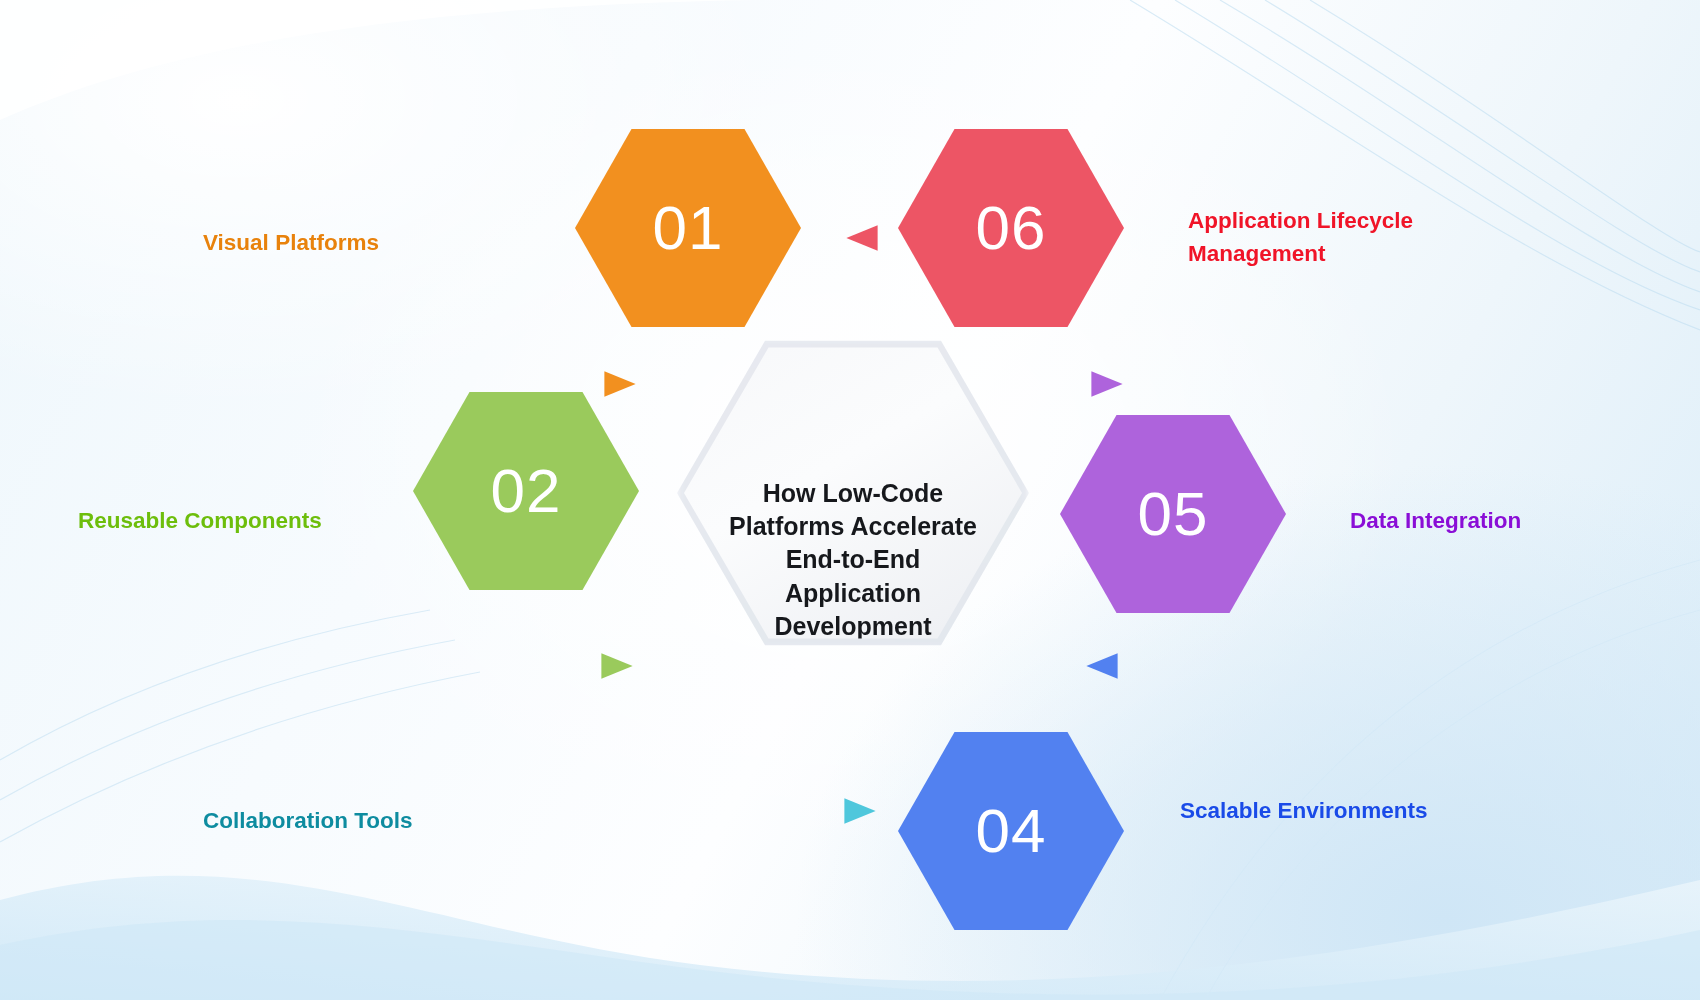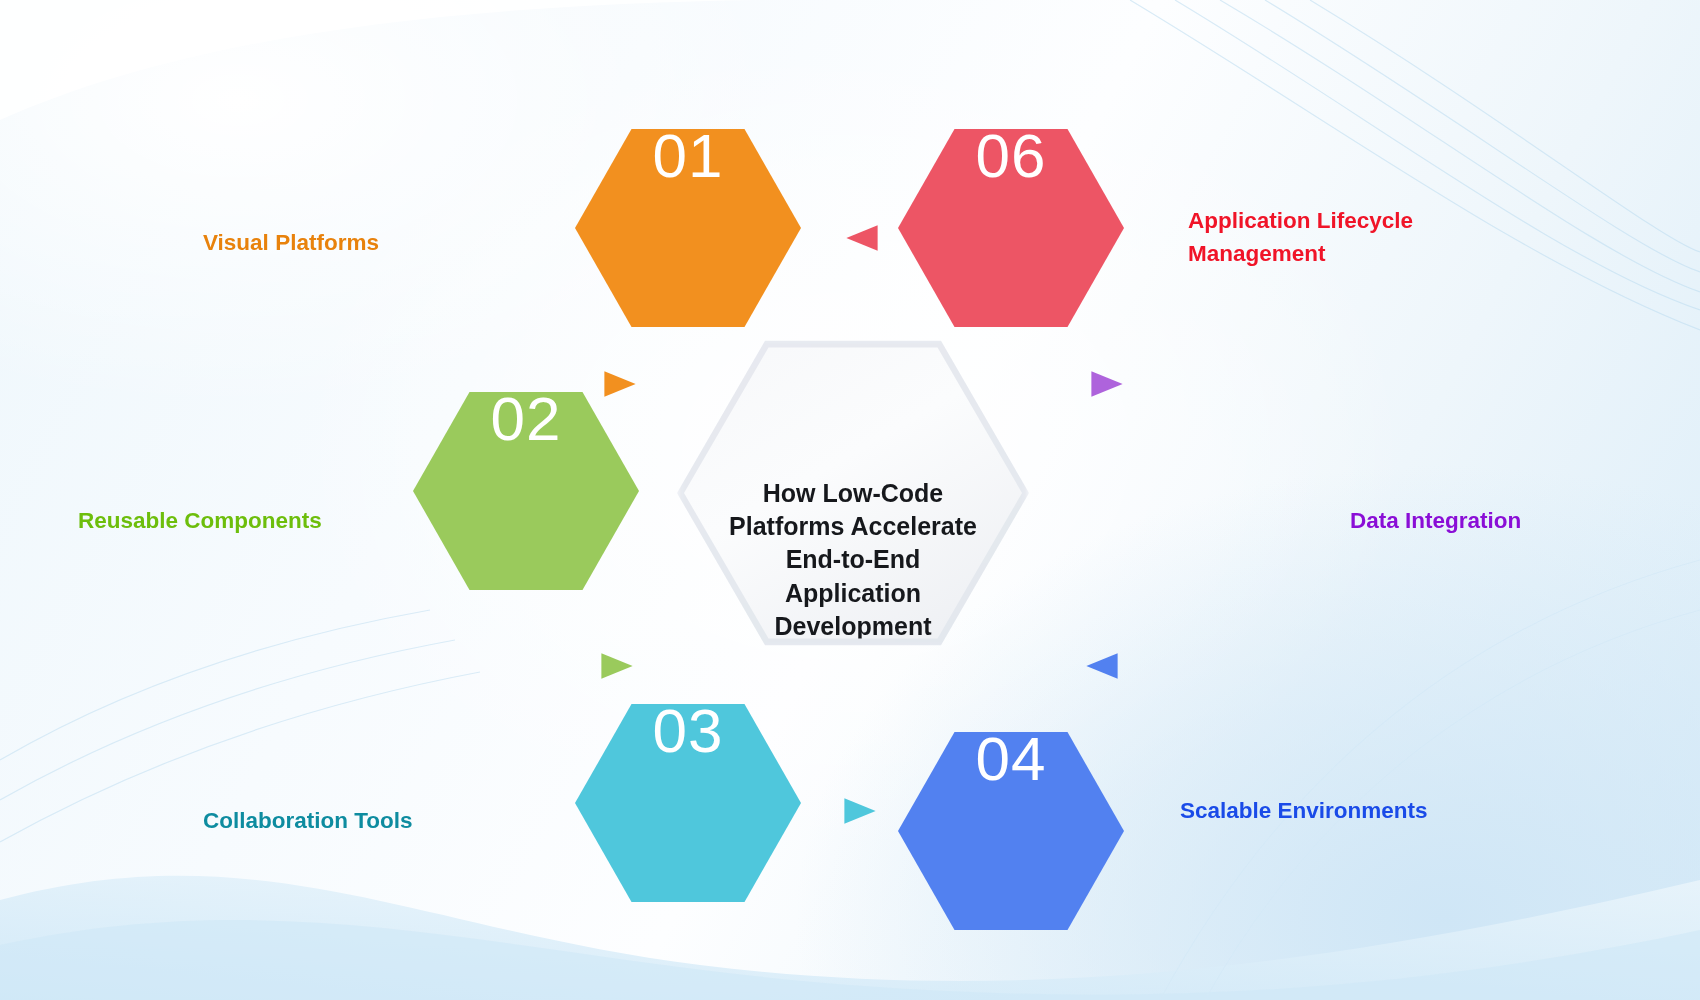--- a/index.html
+++ b/index.html
@@ -32,21 +32,21 @@
   .logo-sub {
     margin-top:7px;
     font-size:15px; font-weight:700; letter-spacing:9.5px;
     color:#1d3461; line-height:1; padding-left:3px;
   }
 
   
   .hex {
     position:absolute;
     width:226px; height:206px;
-    display:flex; justify-content:center;
+    display:flex; align-items:center; justify-content:center;
     clip-path: polygon(25% 2%, 75% 2%, 100% 50%, 75% 98%, 25% 98%, 0% 50%);
   }
   .hex .num {
     font-size:62px; font-weight:300; color:#ffffff;
     letter-spacing:1px; line-height:1;
     font-family:"Liberation Sans", sans-serif;
   }
 
   .hex-center {
     position:absolute;
@@ -140,25 +140,25 @@
   <div class="hex-center" style="left:684px; top:343px;">
     <div class="center-text">How Low-Code Platforms Accelerate End-to-End Application Development</div>
   </div>
 
   <div class="hex" id="hex-1" style="left: 575px; top: 125px; background: rgb(242, 144, 31);">
     <span class="num">01</span>
   </div>
   <div class="hex" id="hex-2" style="left: 413px; top: 388px; background: rgb(154, 202, 92);">
     <span class="num">02</span>
   </div>
-  <div class="hex" id="hex-3" style="left: 575px; top: 700px; background: rgb(79, 199, 220);">
-    <span class="num">03</span>
-  </div>
   <div class="hex" id="hex-4" style="left: 898px; top: 728px; background: rgb(82, 129, 240);">
     <span class="num">04</span>
+  </div>
+  <div class="hex" id="hex-5" style="left: 1060px; top: 411px; background: rgb(174, 99, 220);">
+    <span class="num">05</span>
   </div>
   <div class="hex" id="hex-6" style="left: 898px; top: 125px; background: rgb(237, 85, 101);">
     <span class="num">06</span>
   </div>
 
   <div class="arrow right arrow-r" id="arw-1" style="left: 603px; top: 368px; background: rgb(242, 144, 31);"></div>
   <div class="arrow right arrow-r" id="arw-2" style="left: 600px; top: 650px; background: rgb(154, 202, 92);"></div>
   <div class="arrow right arrow-r" id="arw-3" style="left: 843px; top: 795px; background: rgb(79, 199, 220);"></div>
   <div class="arrow left arrow-r" id="arw-4" style="left: 1085px; top: 650px; background: rgb(82, 129, 240);"></div>
   <div class="arrow right arrow-r" id="arw-5" style="left: 1090px; top: 368px; background: rgb(174, 99, 220);"></div>

